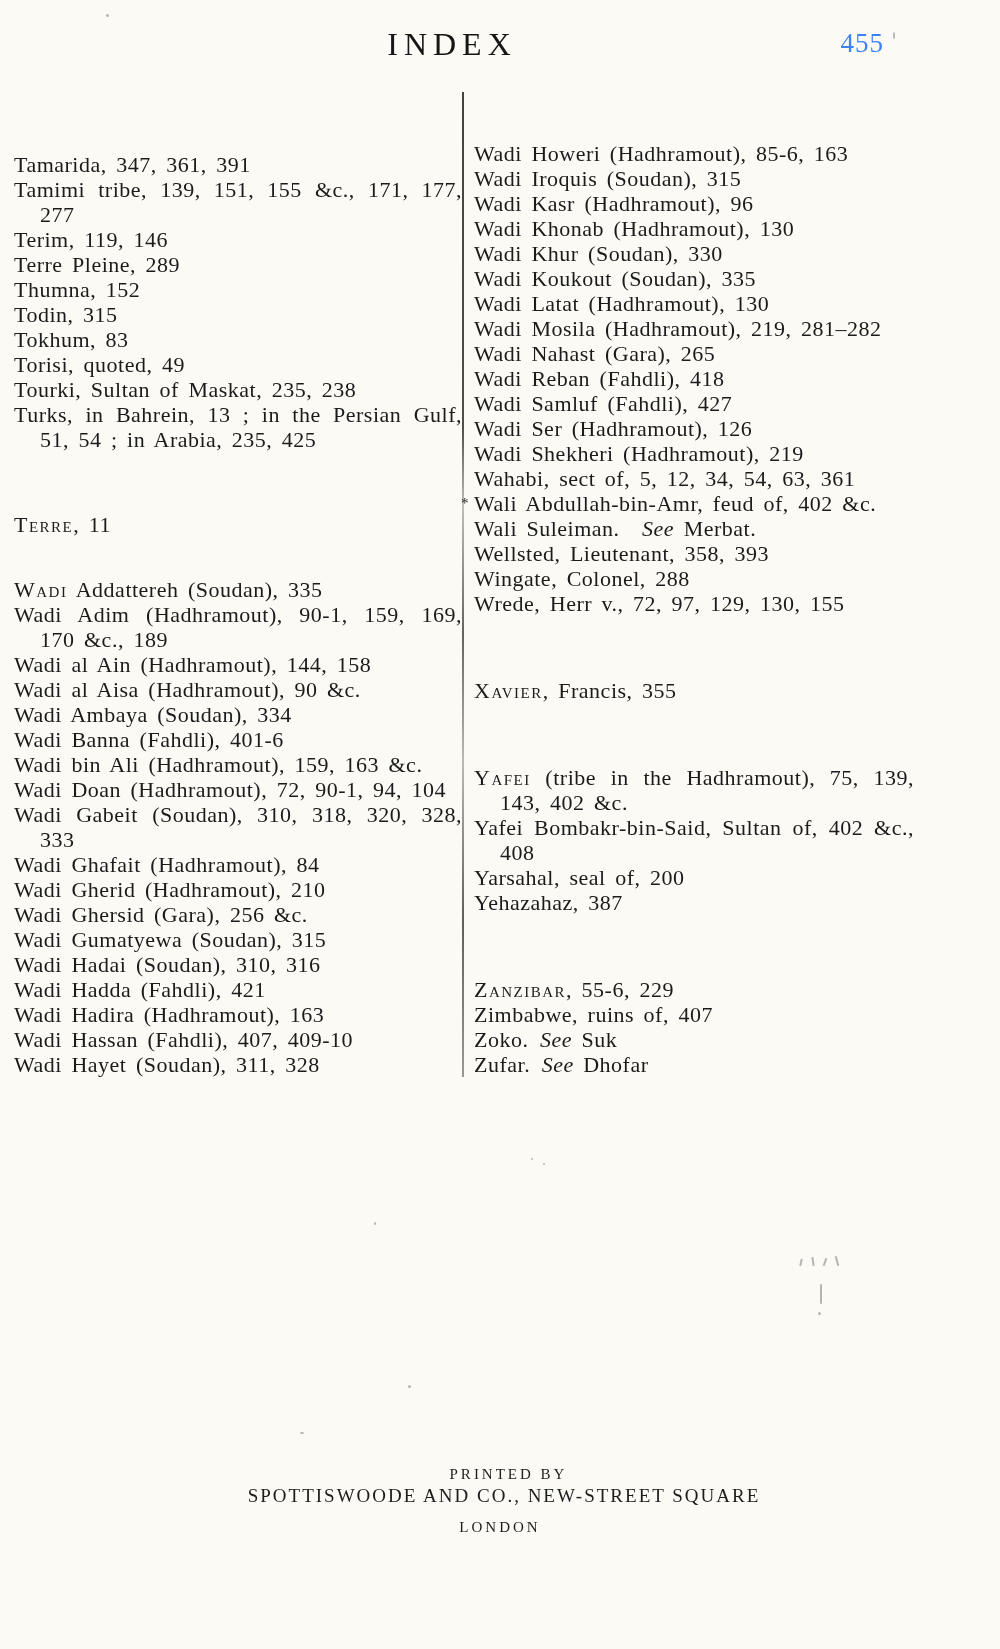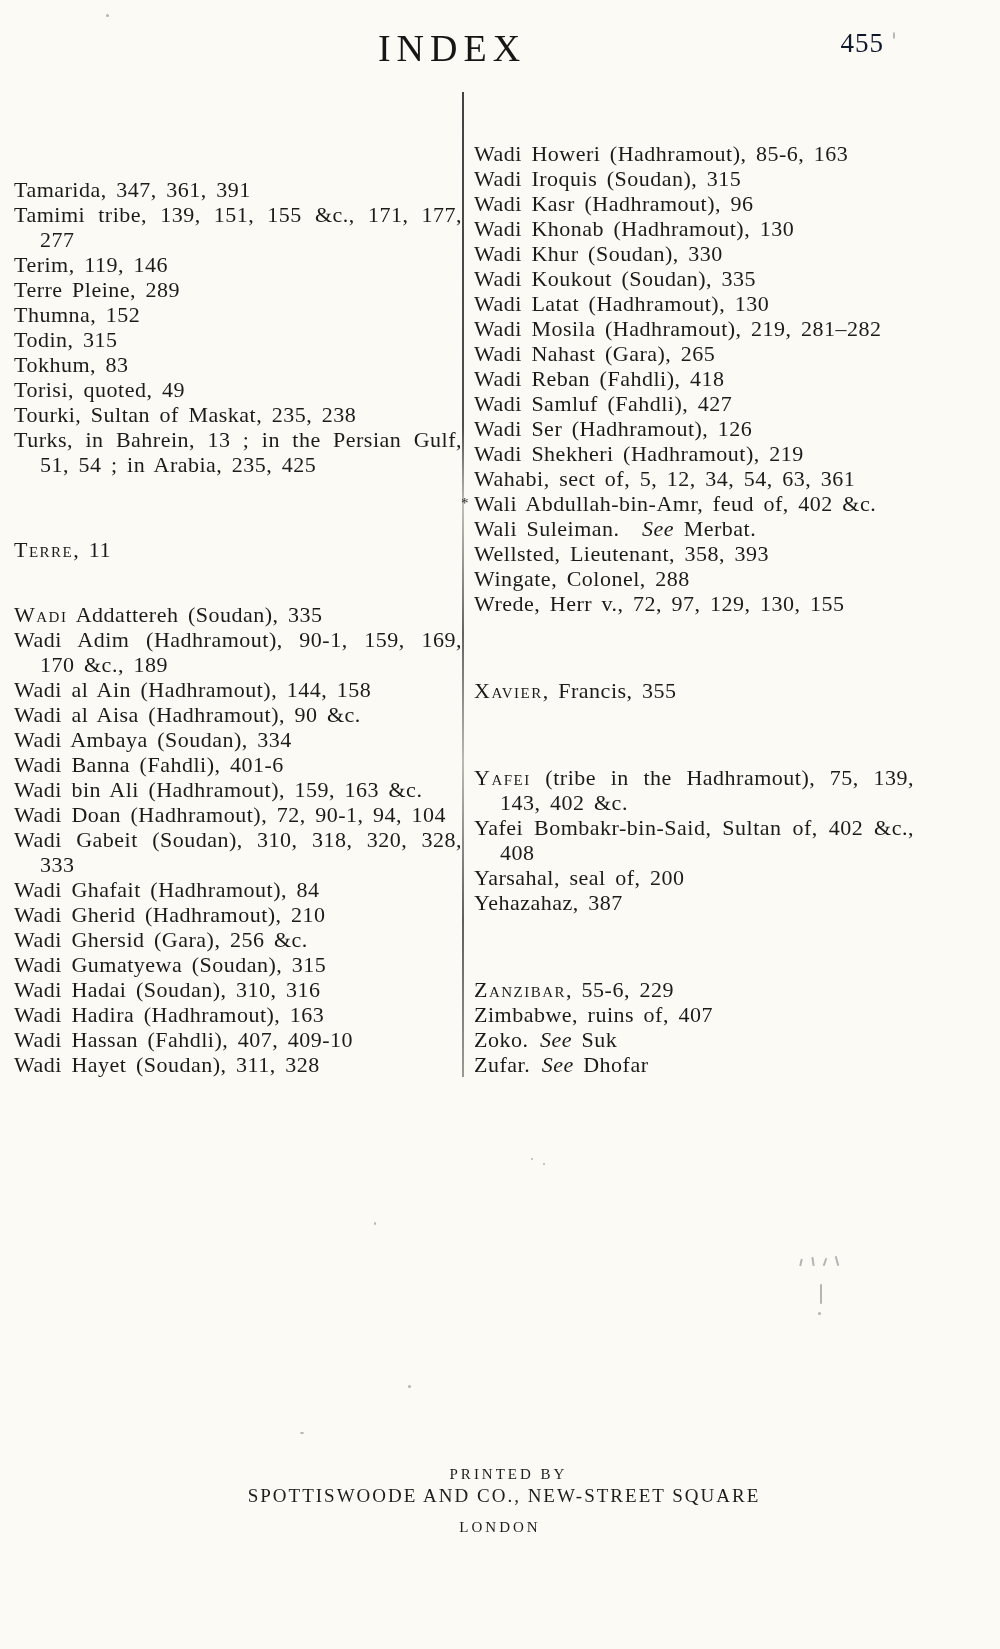--- a/index.html
+++ b/index.html
@@ -11,26 +11,26 @@
     position:relative;
     overflow:hidden;
     background:#fbfaf5;
     color:#1b1b1b;
     font-family:"Liberation Serif","DejaVu Serif",serif;
   }
 
   
   .page-title{
     position:absolute; top:26px; left:300px; width:304px;
-    text-align:center; font-size:38px; letter-spacing:6px;
+    text-align:center; font-size:32px; letter-spacing:6px;
     color:#161616;
   }
   .page-number{
     position:absolute; top:28px; right:116px;
-    font-size:27px; letter-spacing:1px; color:#0f172a;
+    font-size:27px; letter-spacing:1px; color:#3b82f6;
   }
 
   
   .columns{
     position:absolute; top:88px; left:14px; width:972px;
     display:flex; align-items:flex-end;
   }
   .col{ font-size:22px; line-height:25px; }
   #left-col{ width:448px; }
   .divider{
@@ -112,20 +112,21 @@
         <div class="entry"><span class="plain">Wadi Ambaya (Soudan), 334</span></div>
         <div class="entry"><span class="plain">Wadi Banna (Fahdli), 401-6</span></div>
         <div class="entry"><span class="plain">Wadi bin Ali (Hadhramout), 159, 163 &amp;c.</span></div>
         <div class="entry"><span class="plain">Wadi Doan (Hadhramout), 72, 90-1, 94, 104</span></div>
         <div class="entry"><span class="plain">Wadi Gabeit (Soudan), 310, 318, 320, 328, 333</span></div>
         <div class="entry"><span class="plain">Wadi Ghafait (Hadhramout), 84</span></div>
         <div class="entry"><span class="plain">Wadi Gherid (Hadhramout), 210</span></div>
         <div class="entry"><span class="plain">Wadi Ghersid (Gara), 256 &amp;c.</span></div>
         <div class="entry"><span class="plain">Wadi Gumatyewa (Soudan), 315</span></div>
         <div class="entry"><span class="plain">Wadi Hadai (Soudan), 310, 316</span></div>
+        <div class="entry"><span class="plain">Wadi Hadda (Fahdli), 421</span></div>
         <div class="entry"><span class="plain">Wadi Hadira (Hadhramout), 163</span></div>
         <div class="entry"><span class="plain">Wadi Hassan (Fahdli), 407, 409-10</span></div>
         <div class="entry"><span class="plain">Wadi Hayet (Soudan), 311, 328</span></div>
       </div>
     </div>
   <div class="divider"></div>
   <div class="col" id="right-col">
       <div class="group">
         <div class="entry"><span class="plain">Wadi Howeri (Hadhramout), 85-6, 163</span></div>
         <div class="entry"><span class="plain">Wadi Iroquis (Soudan), 315</span></div>

